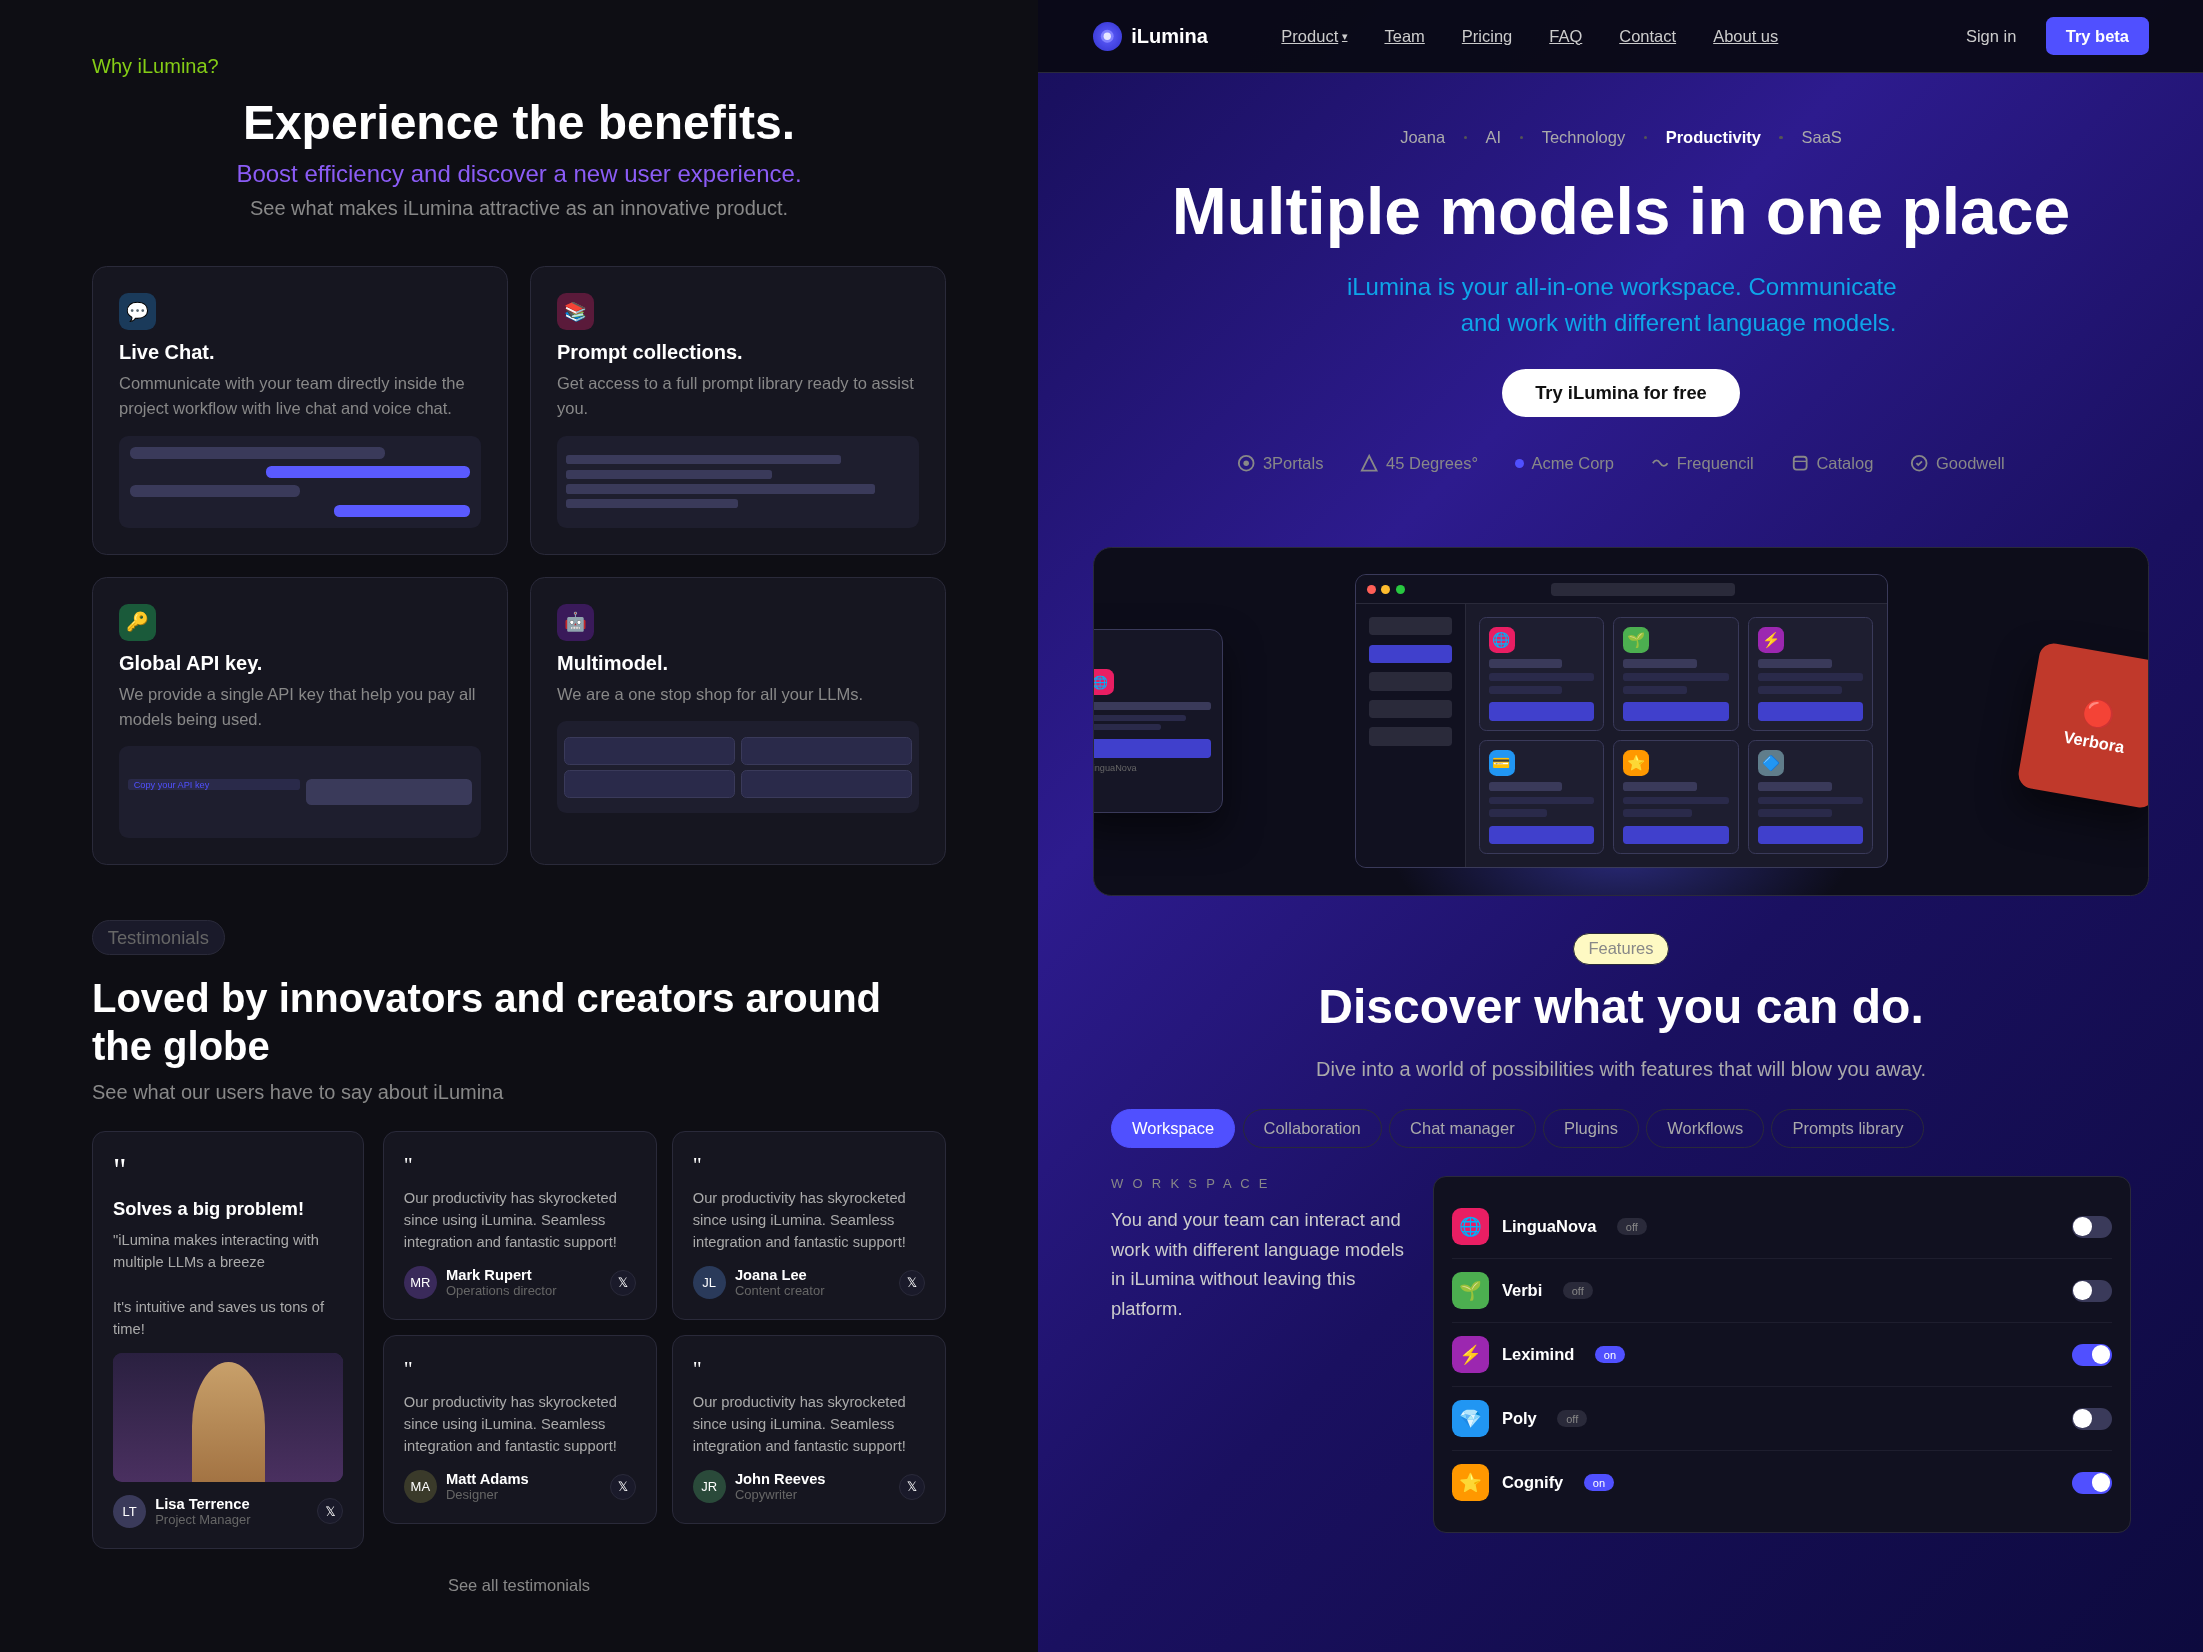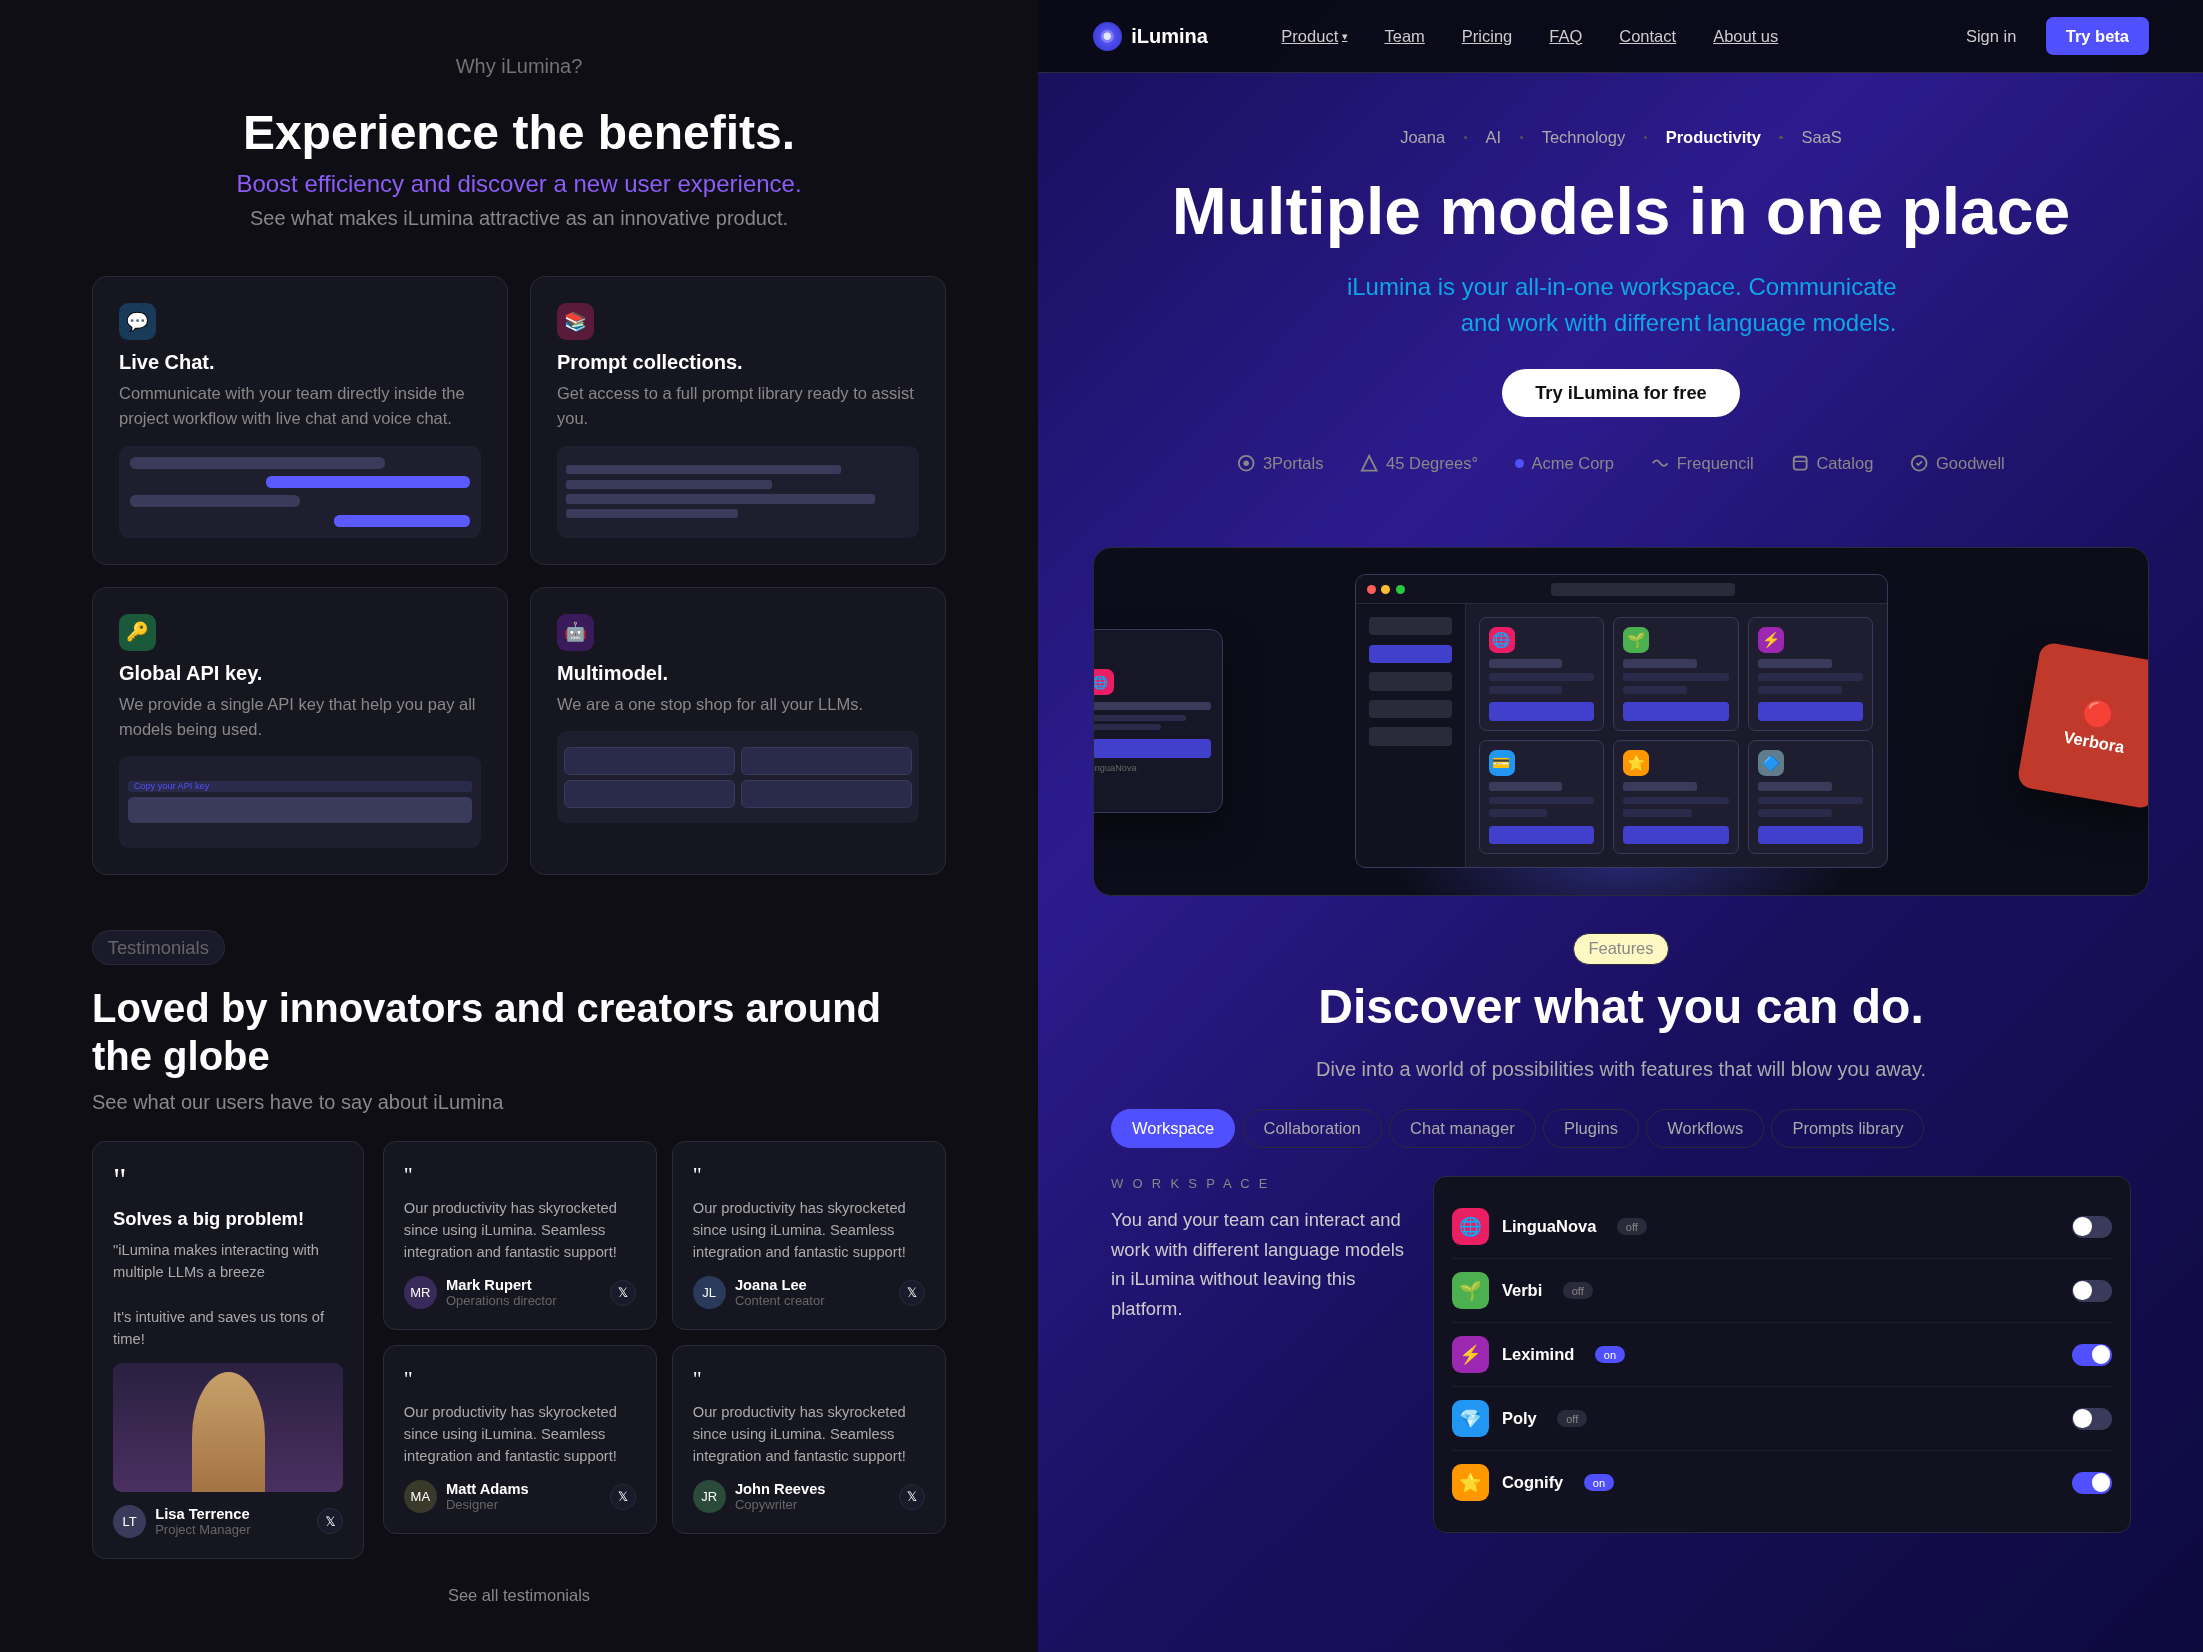--- a/index.html
+++ b/index.html
@@ -38,23 +38,22 @@
       flex: 1;
       position: relative;
       z-index: 1;
       display: flex;
       flex-direction: column;
     }
 
     
     .why-label {
       font-size: 20px;
-      color: #737373;
-      text-align: center;
-      margin-bottom: 27px;
+      color: #84cc16;
+      margin-bottom: 17px;
     }
 
     .benefits-title {
       font-size: 48px;
       font-weight: 700;
       color: #fff;
       text-align: center;
       margin-bottom: 10px;
     }
 
@@ -794,21 +793,21 @@
             <div style="height:9.2px;background:#3a3a5a;border-radius:2.8px;width:50%"></div>
           </div>
         </div>
       </div>
 
       <div class="feature-card">
         <div class="feature-card-icon" style="background:#1a5a3a;">🔑</div>
         <div class="feature-card-title">Global API key.</div>
         <div class="feature-card-desc">We provide a single API key that help you pay all models being used.</div>
         <div class="feature-card-preview">
-          <div style="width:100%;padding:9.2px;display:flex;flex-direction:column;gap:5.5px;">
+          <div style="width:100%;padding:9.2px;display:flex;gap:5.5px;">
             <div style="height:11px;background:#2a2a4a;border-radius:2.8px;width:100%;font-size:9.2px;color:#5050ff;display:flex;align-items:center;padding:0 5.5px;">Copy your API key</div>
             <div style="height:26px;background:#3a3a5a;border-radius:5.5px;width:100%"></div>
           </div>
         </div>
       </div>
 
       <div class="feature-card">
         <div class="feature-card-icon" style="background:#3a1a5a;">🤖</div>
         <div class="feature-card-title">Multimodel.</div>
         <div class="feature-card-desc">We are a one stop shop for all your LLMs.</div>

